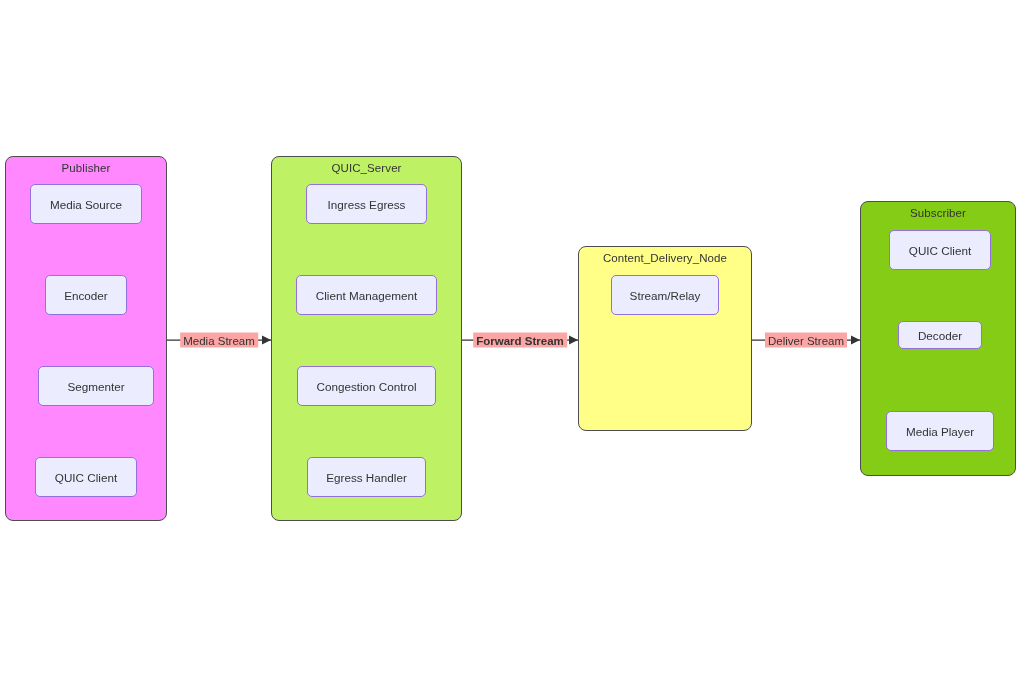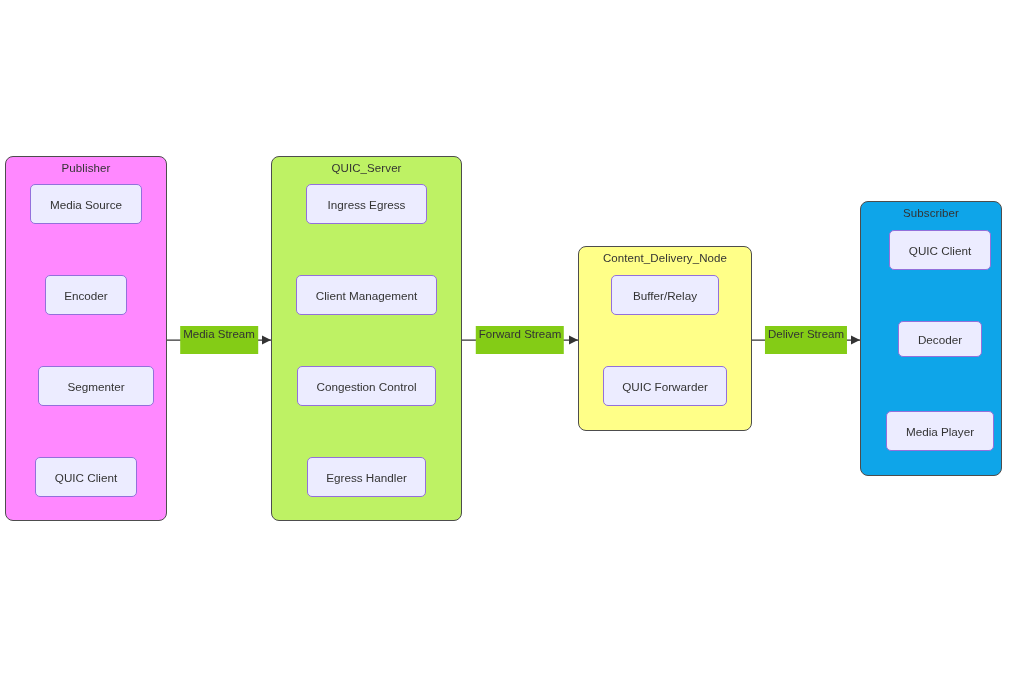--- a/index.html
+++ b/index.html
@@ -57,25 +57,25 @@
   }
   .edge-line {
     stroke: #333333;
     stroke-width: 1.25;
     fill: none;
   }
   .edge-head { fill: #333333; stroke: none; }
   
   .edge-label {
     position: absolute;
-    background: #84cc16;
+    background: #fca5a5;
     font-size: 11.5px;
     color: #333333;
     white-space: nowrap;
-    padding: 1px 3px 13px 3px;
+    padding: 1px 3px 0 3px;
     transform: translate(-50%, -50%);
     line-height: 14px;
     text-align: center;
   }
 </style>
 </head>
 <body>
 
 <div id="canvas">
   <svg id="edges" viewBox="0 0 1024 681" width="1024" height="681" aria-hidden="true">
@@ -131,33 +131,30 @@
     <div class="node" style="left: 297px; top: 366px; width: 139px; height: 40px;">
       <span>Congestion Control</span>
     </div>
     <div class="node" style="left: 307px; top: 457px; width: 119px; height: 40px;">
       <span>Egress Handler</span>
     </div>
     <div class="cluster" style="left: 578px; top: 246px; width: 174px; height: 185px; background: rgb(255, 255, 136); border-color: rgb(77, 77, 77);">
       <div class="cluster-title" style="top: 5px;">Content_Delivery_Node</div>
     </div>
     <div class="node" style="left: 611px; top: 275px; width: 108px; height: 40px;">
-      <span>Buffer/Relay</span>
+      <span>Stream/Relay</span>
     </div>
-    <div class="node" style="left: 603px; top: 366px; width: 124px; height: 40px;">
-      <span>QUIC Forwarder</span>
-    </div>
-    <div class="cluster" style="left: 860px; top: 201px; width: 142px; height: 275px; background: #0ea5e9; border-color: rgb(77, 77, 77);">
+    <div class="cluster" style="left: 860px; top: 201px; width: 156px; height: 275px; background: #84cc16; border-color: rgb(77, 77, 77);">
       <div class="cluster-title" style="top: 5px;">Subscriber</div>
     </div>
     <div class="node" style="left: 889px; top: 230px; width: 102px; height: 40px;">
       <span>QUIC Client</span>
     </div>
-    <div class="node" style="left: 898px; top: 321px; width: 84px; height: 36px;">
+    <div class="node" style="left: 898px; top: 321px; width: 84px; height: 28px;">
       <span>Decoder</span>
     </div>
     <div class="node" style="left: 886px; top: 411px; width: 108px; height: 40px;">
       <span>Media Player</span>
     </div>
     <div class="edge-label" style="left: 219px; top: 340px;">Media Stream</div>
-    <div class="edge-label" style="left: 520px; top: 340px;">Forward Stream</div>
+    <div class="edge-label" style="left: 520px; top: 340px; font-weight: bold;">Forward Stream</div>
     <div class="edge-label" style="left: 806px; top: 340px;">Deliver Stream</div>
   </div>
 
 </body></html>

